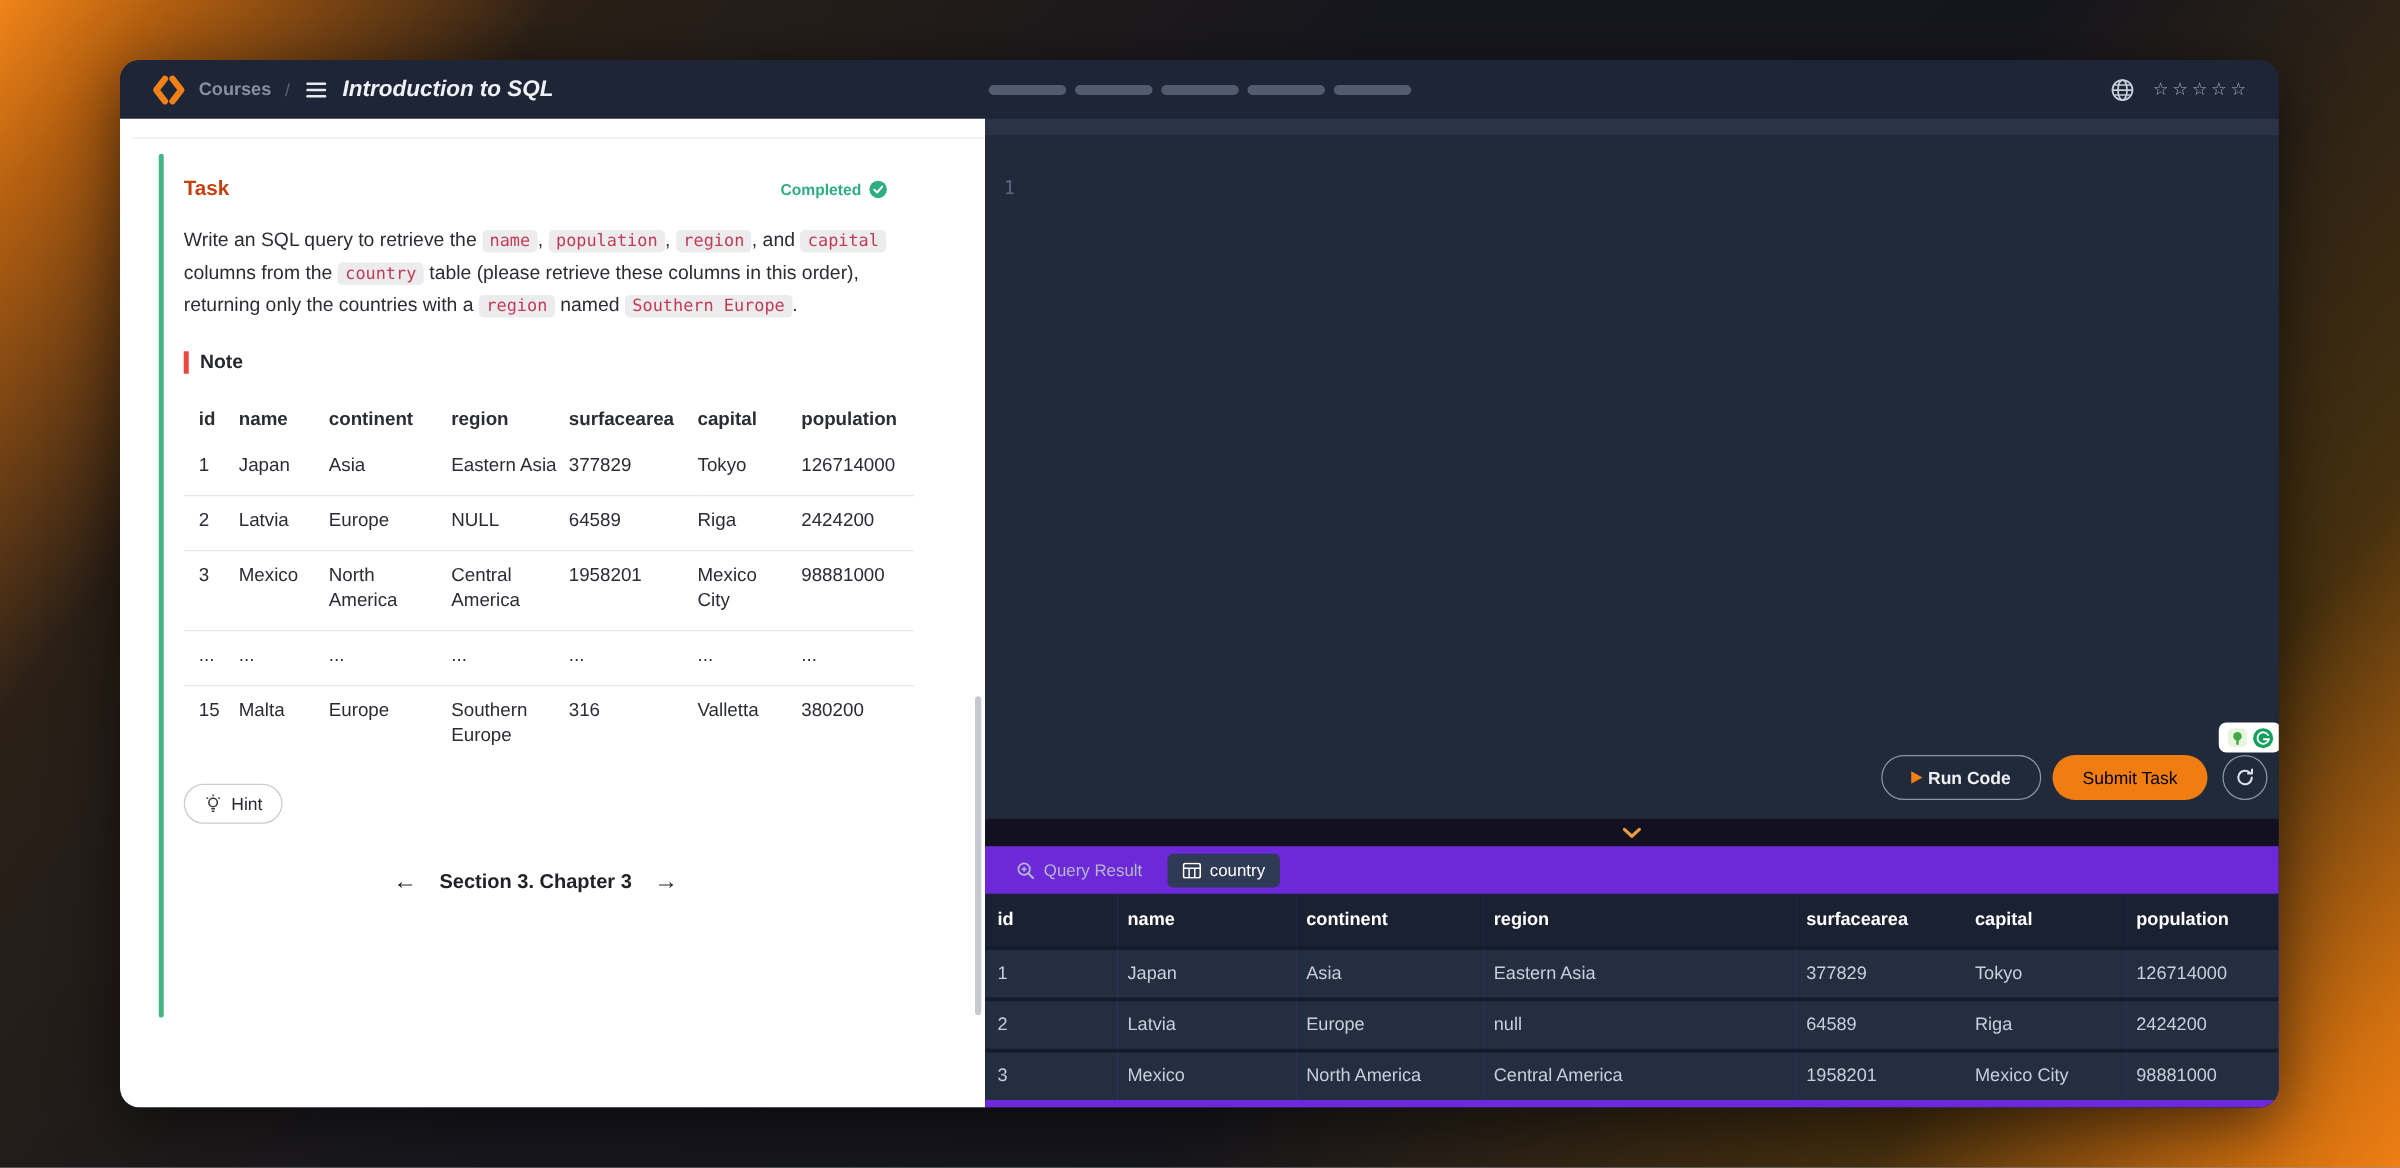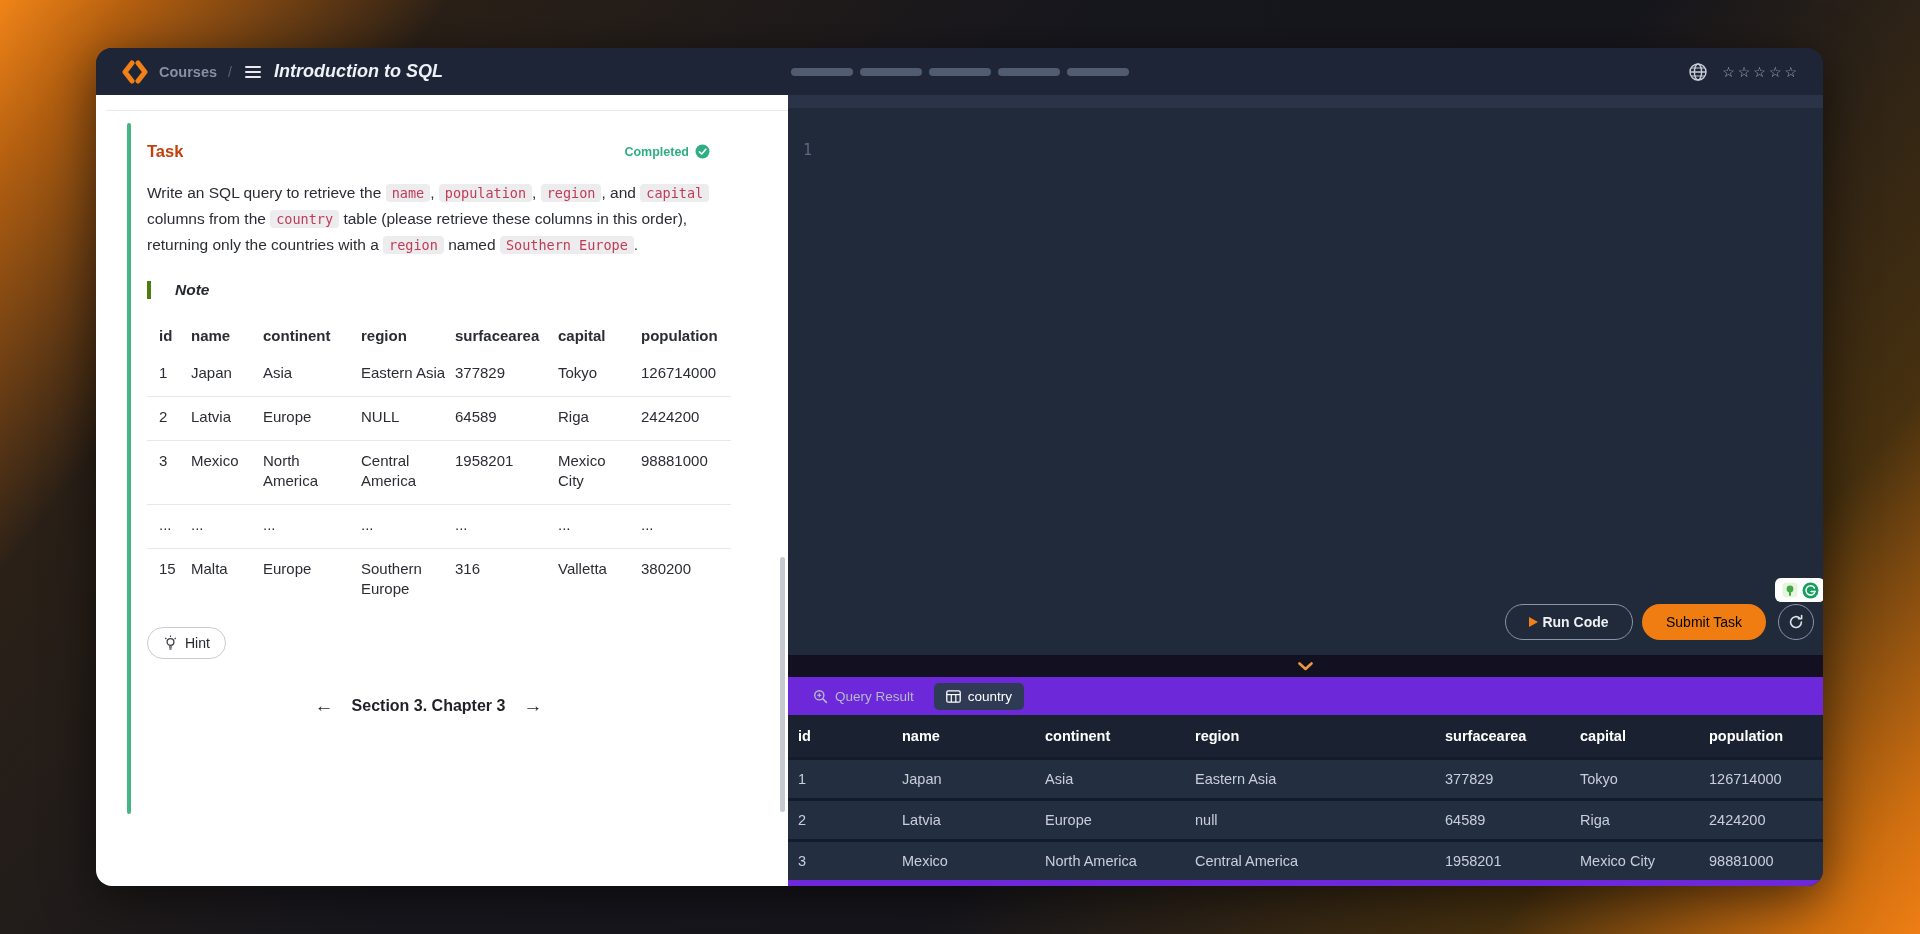--- a/index.html
+++ b/index.html
@@ -33,21 +33,21 @@
   .left { width:692px; flex:none; background:#ffffff; position:relative; color:#26282f; }
   .hairline { position:absolute; top:15px; left:10px; right:0; height:1px; background:#e9eaee; }
   .greenbar { position:absolute; left:31px; top:28px; width:4px; height:691px; background:#46b581; border-radius:2px; }
   .lp { position:absolute; left:51px; right:78px; top:27px; }
   .task-row { display:flex; justify-content:space-between; align-items:center; margin-top:20px; }
   .task-h { font-size:16.5px; font-weight:700; color:#c2410c; }
   .completed { display:flex; align-items:flex-end; gap:6px; color:#2fae81; font-size:12.5px; font-weight:600; }
   .para { margin-top:19px; font-size:15.5px; line-height:25px; color:#2b2d34; }
   .chip { font-family:"DejaVu Sans Mono","Liberation Mono",monospace; font-size:13.5px;
     background:#ececee; color:#c23b55; border-radius:4px; padding:1px 6px; white-space:nowrap; }
-  .note { margin-top:23px; border-left:4px solid #4d7c0f; padding-left:24px;font-style:italic; }
+  .note { margin-top:23px; border-left:4px solid #ef4444; padding-left:9px; }
   .note-h { font-size:15.5px; font-weight:700; margin-bottom:9px; }
   .note .para { margin-top:0; }
   .intro { margin-top:21px; }
 
   table.ex { margin-top:19px; width:584px; border-collapse:collapse; table-layout:fixed;
     font-size:15px; color:#2b2d34; }
   table.ex th { text-align:left; font-weight:700; padding:9px 8px 9px 0; vertical-align:top; }
   table.ex td { padding:10px 8px 13px 0; vertical-align:top; line-height:20px; }
   table.ex th:first-child, table.ex td:first-child { padding-left:12px; }
   table.ex tbody tr + tr { border-top:1px solid #e6e7ea; }

